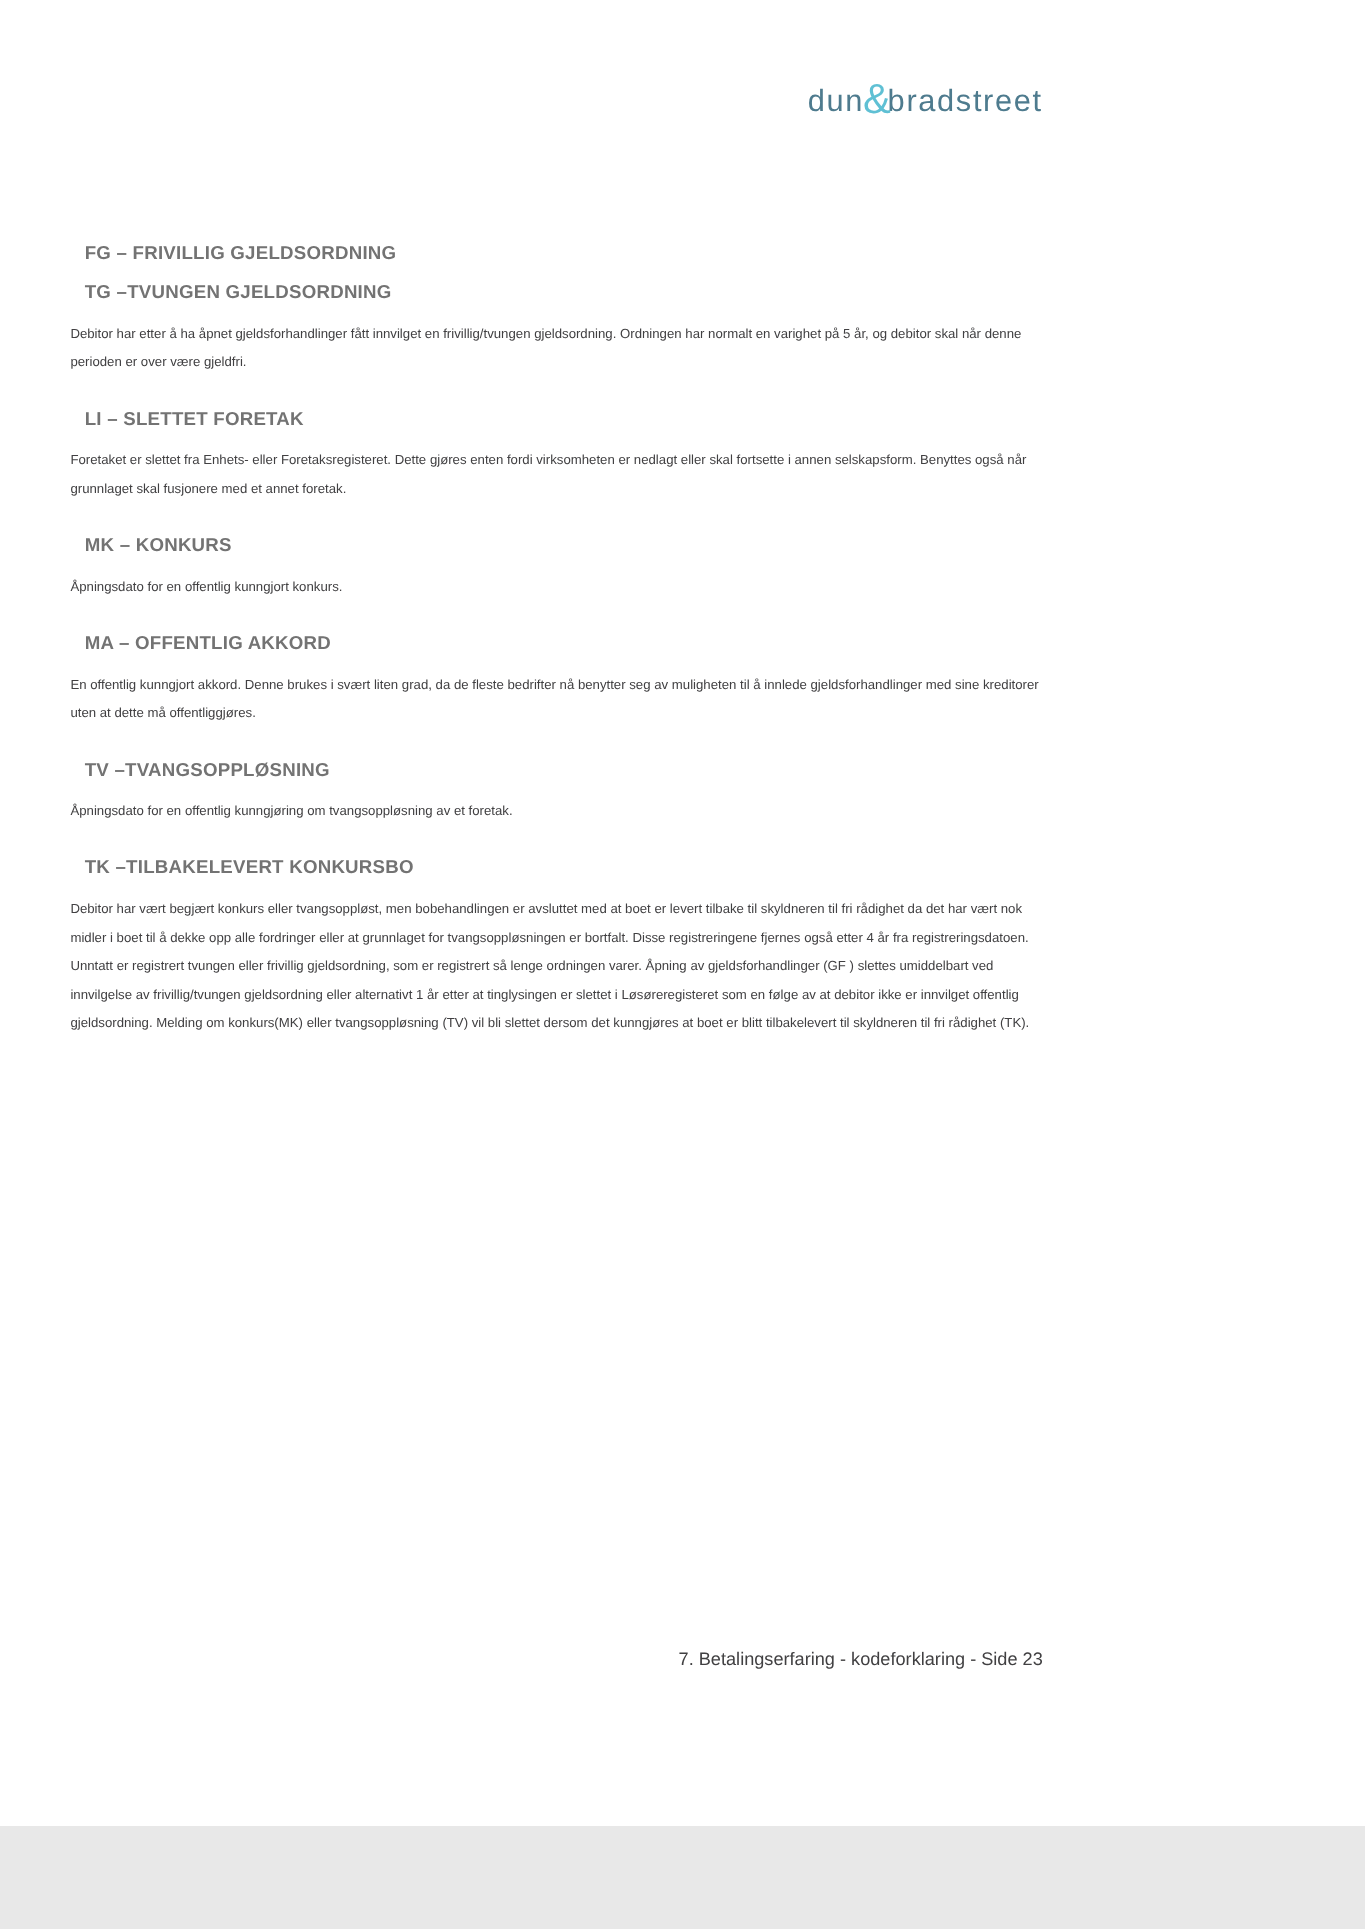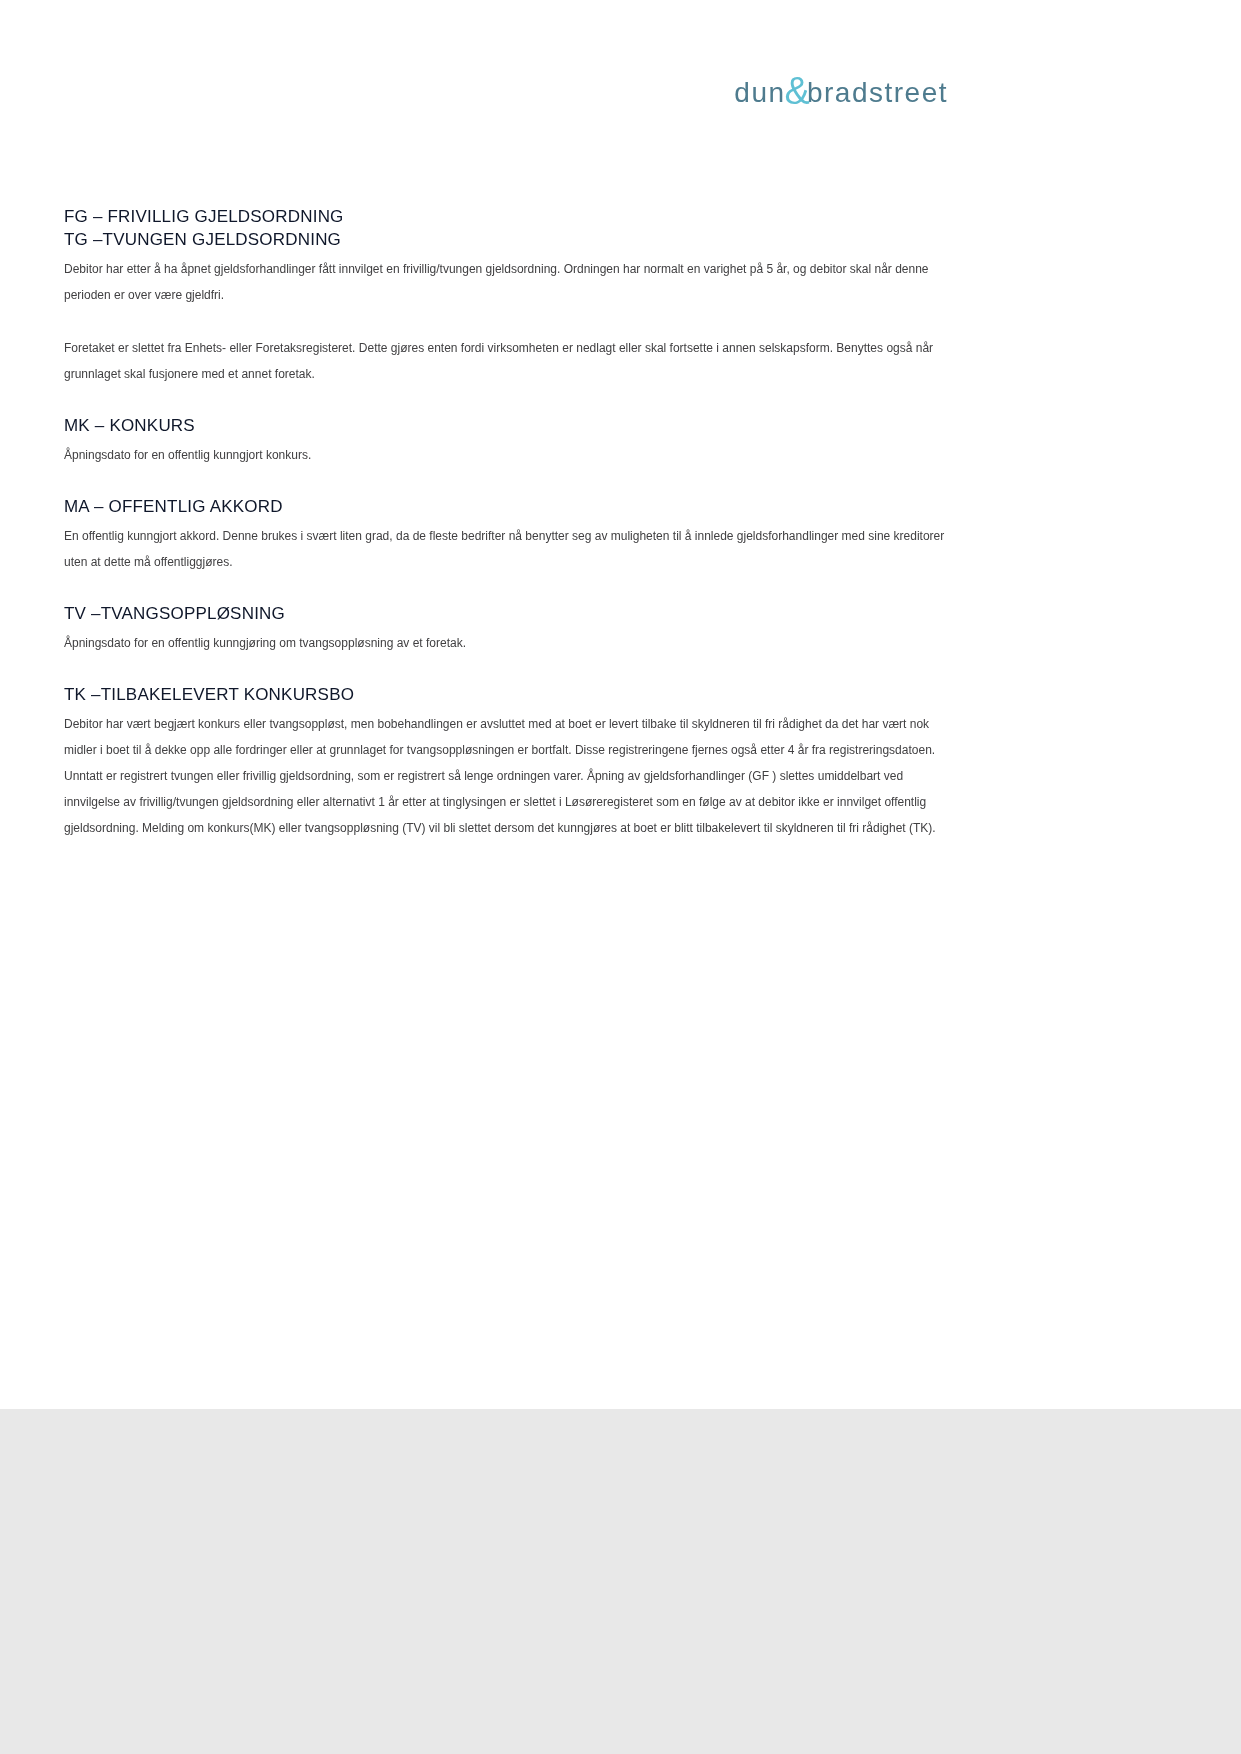--- a/index.html
+++ b/index.html
@@ -1,20 +1,20 @@
 <!DOCTYPE html>
 <html><head>
 <meta charset="utf-8">
 <style>
   * { box-sizing: border-box; }
   html, body { margin: 0; padding: 0; background: #e8e8e8; }
   .page {
     position: relative;
     width: 1241px;
-    height: 1409px;
+    height: 1660px;
     margin: 0 auto;
     background: #ffffff;
     font-family: "Liberation Sans", sans-serif;
     color: #414042;
     overflow: hidden;
   }
   .logo {
     position: absolute;
     top: 68px;
     right: 293px;
@@ -38,25 +38,25 @@
     top: 2px;
   }
   .content {
     position: absolute;
     left: 64px;
     top: 205px;
     width: 890px;
   }
   .sec { margin-bottom: 27px; }
   .sec h2 {
-    margin: 0;
+    margin: 13px;
     font-size: 17px;
-    font-weight: normal;
+    font-weight: bold;
     line-height: 23px;
-    color: #0f172a;
+    color: #737373;
     letter-spacing: 0.2px;
   }
   .sec p {
     margin: 5px 0 0 0;
     font-size: 12px;
     line-height: 26px;
     color: #414042;
   }
   .footer {
     position: absolute;
@@ -80,20 +80,21 @@
 
   <div class="content">
 
     <section class="sec">
       <h2>FG – FRIVILLIG GJELDSORDNING</h2>
       <h2>TG –TVUNGEN GJELDSORDNING</h2>
       <p>Debitor har etter å ha åpnet gjeldsforhandlinger fått innvilget en frivillig/tvungen gjeldsordning. Ordningen har normalt en varighet på 5 år, og debitor skal når denne perioden er over være gjeldfri.</p>
     </section>
 
     <section class="sec">
+      <h2>LI – SLETTET FORETAK</h2>
       <p>Foretaket er slettet fra Enhets- eller Foretaksregisteret. Dette gjøres enten fordi virksomheten er nedlagt eller skal fortsette i annen selskapsform. Benyttes også når grunnlaget skal fusjonere med et annet foretak.</p>
     </section>
 
     <section class="sec">
       <h2>MK – KONKURS</h2>
       <p>Åpningsdato for en offentlig kunngjort konkurs.</p>
     </section>
 
     <section class="sec">
       <h2>MA – OFFENTLIG AKKORD</h2>

